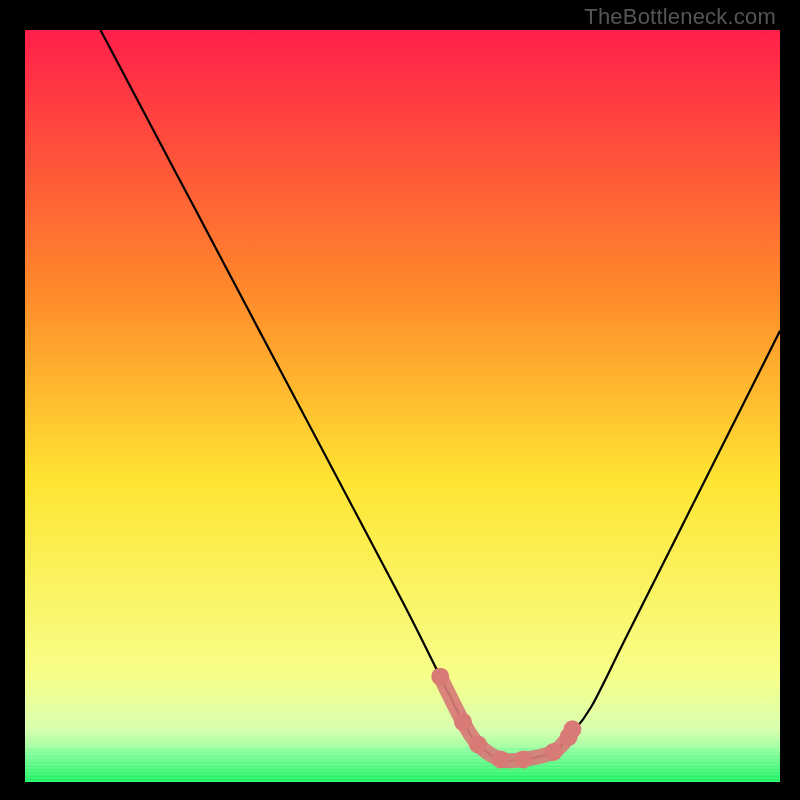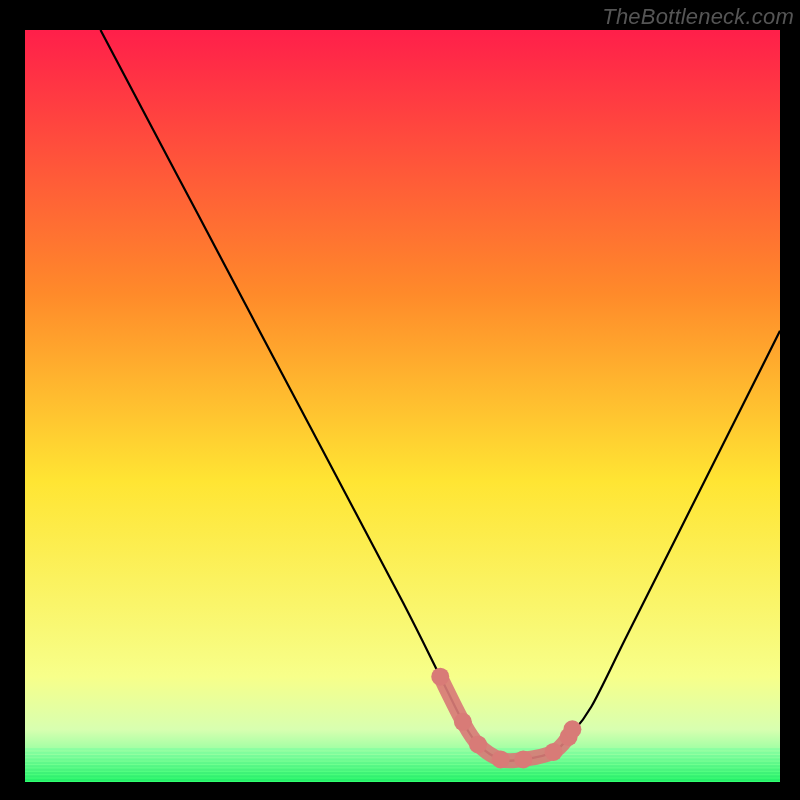--- a/index.html
+++ b/index.html
@@ -12,27 +12,26 @@
     font-family: Arial, Helvetica, sans-serif;
   }
   .stage {
     position: relative;
     width: 800px;
     height: 800px;
   }
   .watermark {
     position: absolute;
     top: 4px;
-    right: 6px;
+    right: 24px;
     color: #555;
     font-size: 22px;
     font-weight: 500;
     letter-spacing: 0.2px;
     user-select: none;
-    font-style: italic;
   }
   svg {
     display: block;
   }
 </style>
 </head>
 <body>
 
 <div class="stage">
   <div class="watermark">TheBottleneck.com</div>

